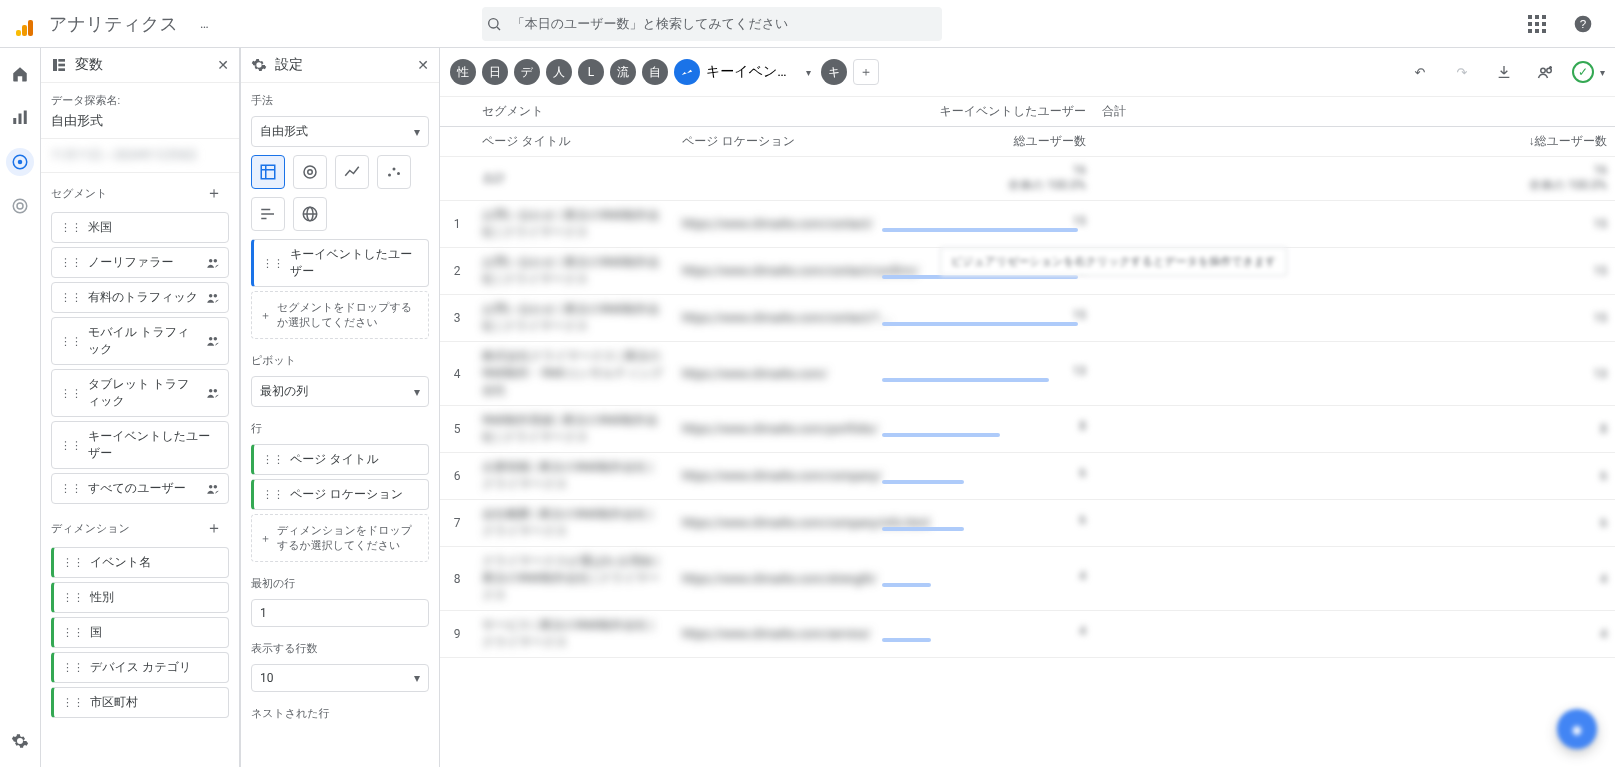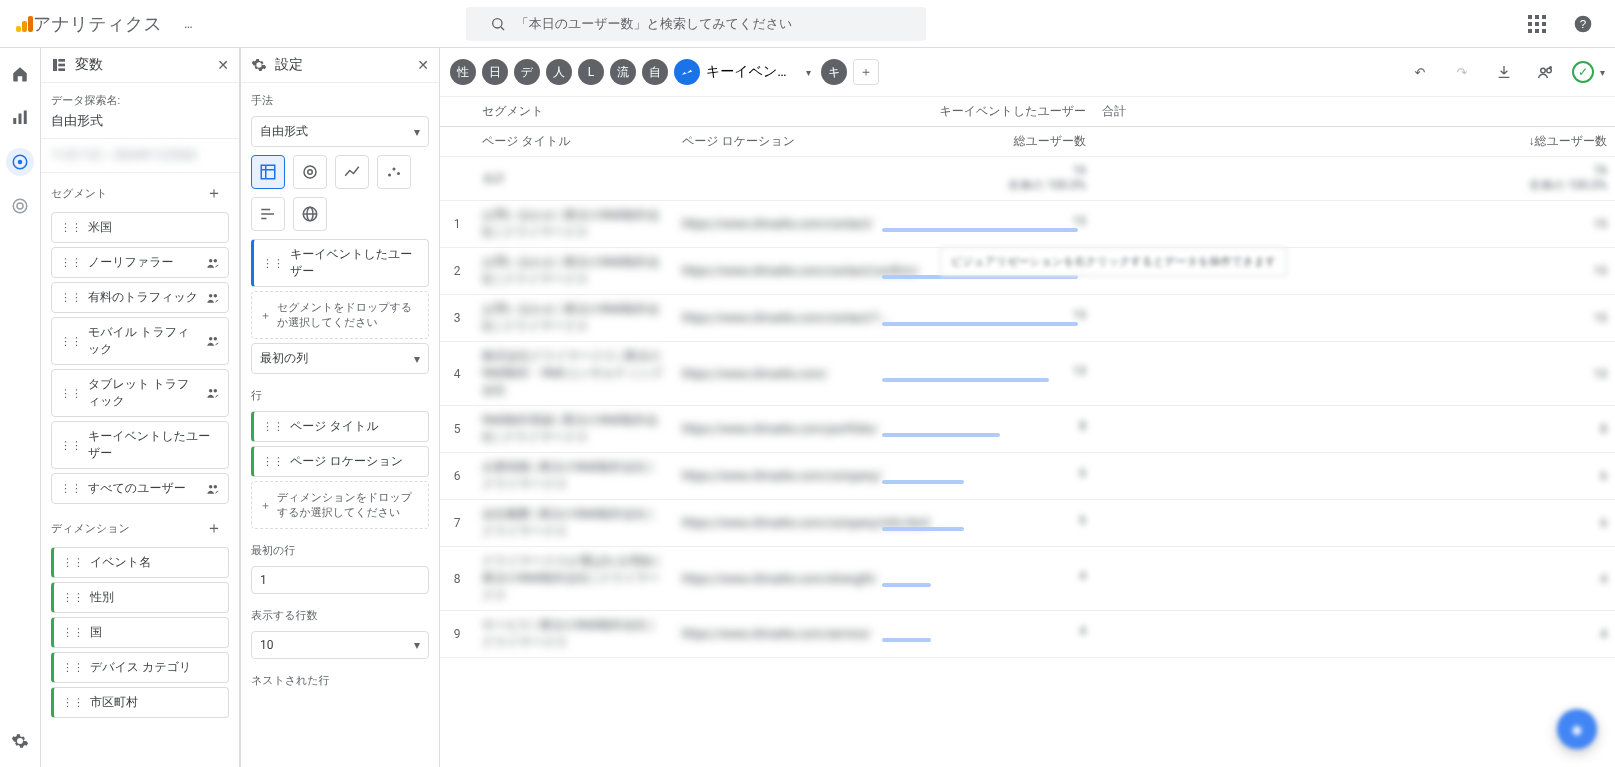--- a/index.html
+++ b/index.html
@@ -1,25 +1,25 @@
 <!DOCTYPE html>
 <html><head>
 <meta charset="utf-8">
 <style>
 html,body{margin:0;padding:0;font-family:"Segoe UI",Roboto,Helvetica,Arial,sans-serif;font-size:13px;color:#3c4043;background:#fff}
 *{box-sizing:border-box}
 .topbar{display:flex;align-items:center;height:48px;border-bottom:1px solid #dadce0;padding:0 16px;gap:12px}
-.logo{display:flex;align-items:flex-start;gap:0}
+.logo{display:flex;align-items:flex-end;gap:16px}
 .logo-bars{display:flex;align-items:flex-end;gap:1px;height:20px}
 .lb1{width:5px;height:6px;background:#fabc05;border-radius:2px}
 .lb2{width:5px;height:11px;background:#f29900;border-radius:2px}
 .lb3{width:5px;height:16px;background:#e37400;border-radius:2px}
 .brand{font-size:18px;color:#5f6368}
 .dots-3x3{margin-left:auto;display:flex;align-items:center;gap:14px}
-.search{background:#f1f3f4;border-radius:4px;height:34px;display:flex;align-items:center;padding:0 24px;gap:10px;color:#5f6368;flex:0 0 460px;margin-left:250px}
+.search{background:#f1f3f4;border-radius:4px;height:34px;display:flex;align-items:center;padding:0 4px;gap:10px;color:#5f6368;flex:0 0 460px;margin-left:250px}
 .more-dots{letter-spacing:1px;color:#5f6368;padding:0 10px}
 .iconbtn{width:32px;height:32px;display:flex;align-items:center;justify-content:center;color:#5f6368;cursor:pointer;border-radius:50%}
 svg{display:block}
 .app{display:flex;height:calc(100vh - 48px)}
 .rail{width:40px;border-right:none;display:flex;flex-direction:column;align-items:center;padding-top:12px;gap:16px;color:#5f6368}
 .rail .sel{background:#e8f0fe;color:#1a73e8;border-radius:50%;width:28px;height:28px;display:flex;align-items:center;justify-content:center}
 .rail .item{width:28px;height:28px;display:flex;align-items:center;justify-content:center;cursor:pointer}
 .rail .bottom{margin-top:auto;margin-bottom:12px}
 .panel{width:200px;border-left:1px solid #dadce0;border-right:1px solid #dadce0;background:#fff;overflow-y:auto}
 .panel-hd{display:flex;align-items:center;padding:8px 10px;border-bottom:1px solid #eee;gap:8px;font-size:14px;color:#3c4043}
@@ -309,20 +309,21 @@
         </div>
     </div>
     <div class="chip active">
       <span class="grip">⋮⋮</span>
       <span>キーイベントしたユーザー</span>
     </div>
     <div class="dropzone">
       <span>＋</span>
         <span>セグメントをドロップするか選択してください</span>
     </div>
+    <div class="section-label">ピボット</div>
     <div class="select">
       <span>最初の列</span>
       <span class="caret">▾</span>
     </div>
     <div class="section-label">行</div>
     <div id="row-dims">
         <div class="chip green">
           <span class="grip">⋮⋮</span>
           <span>ページ タイトル</span>
         </div>

